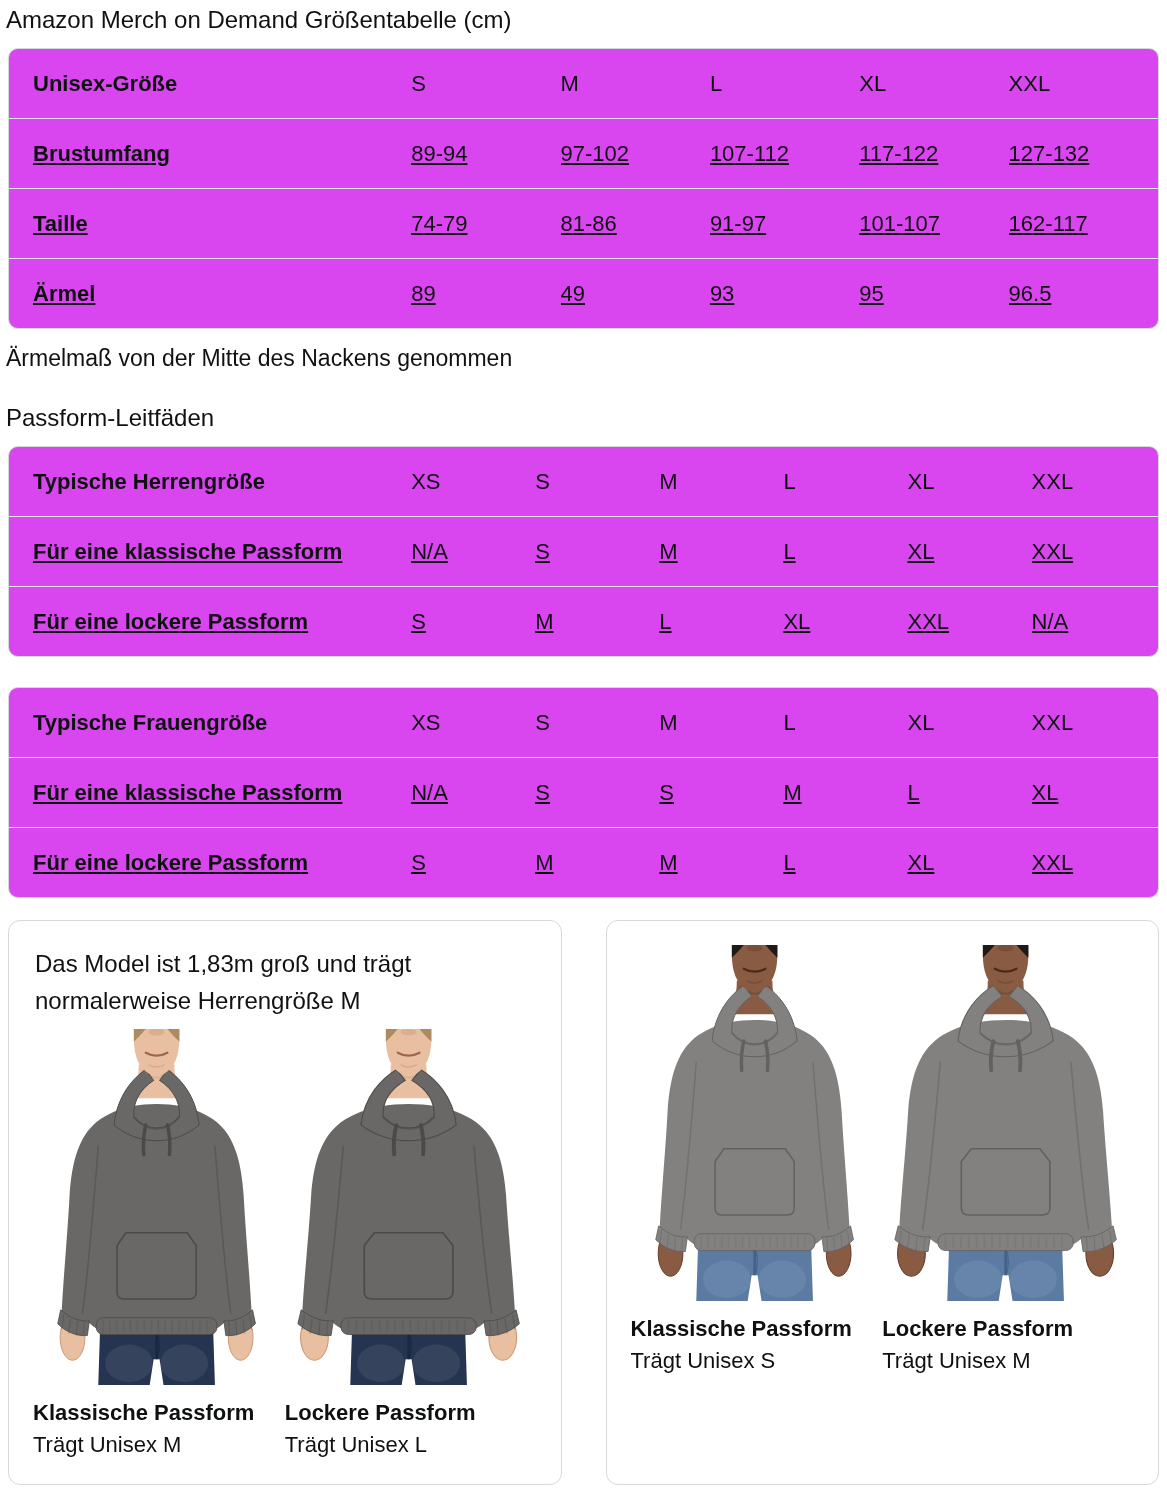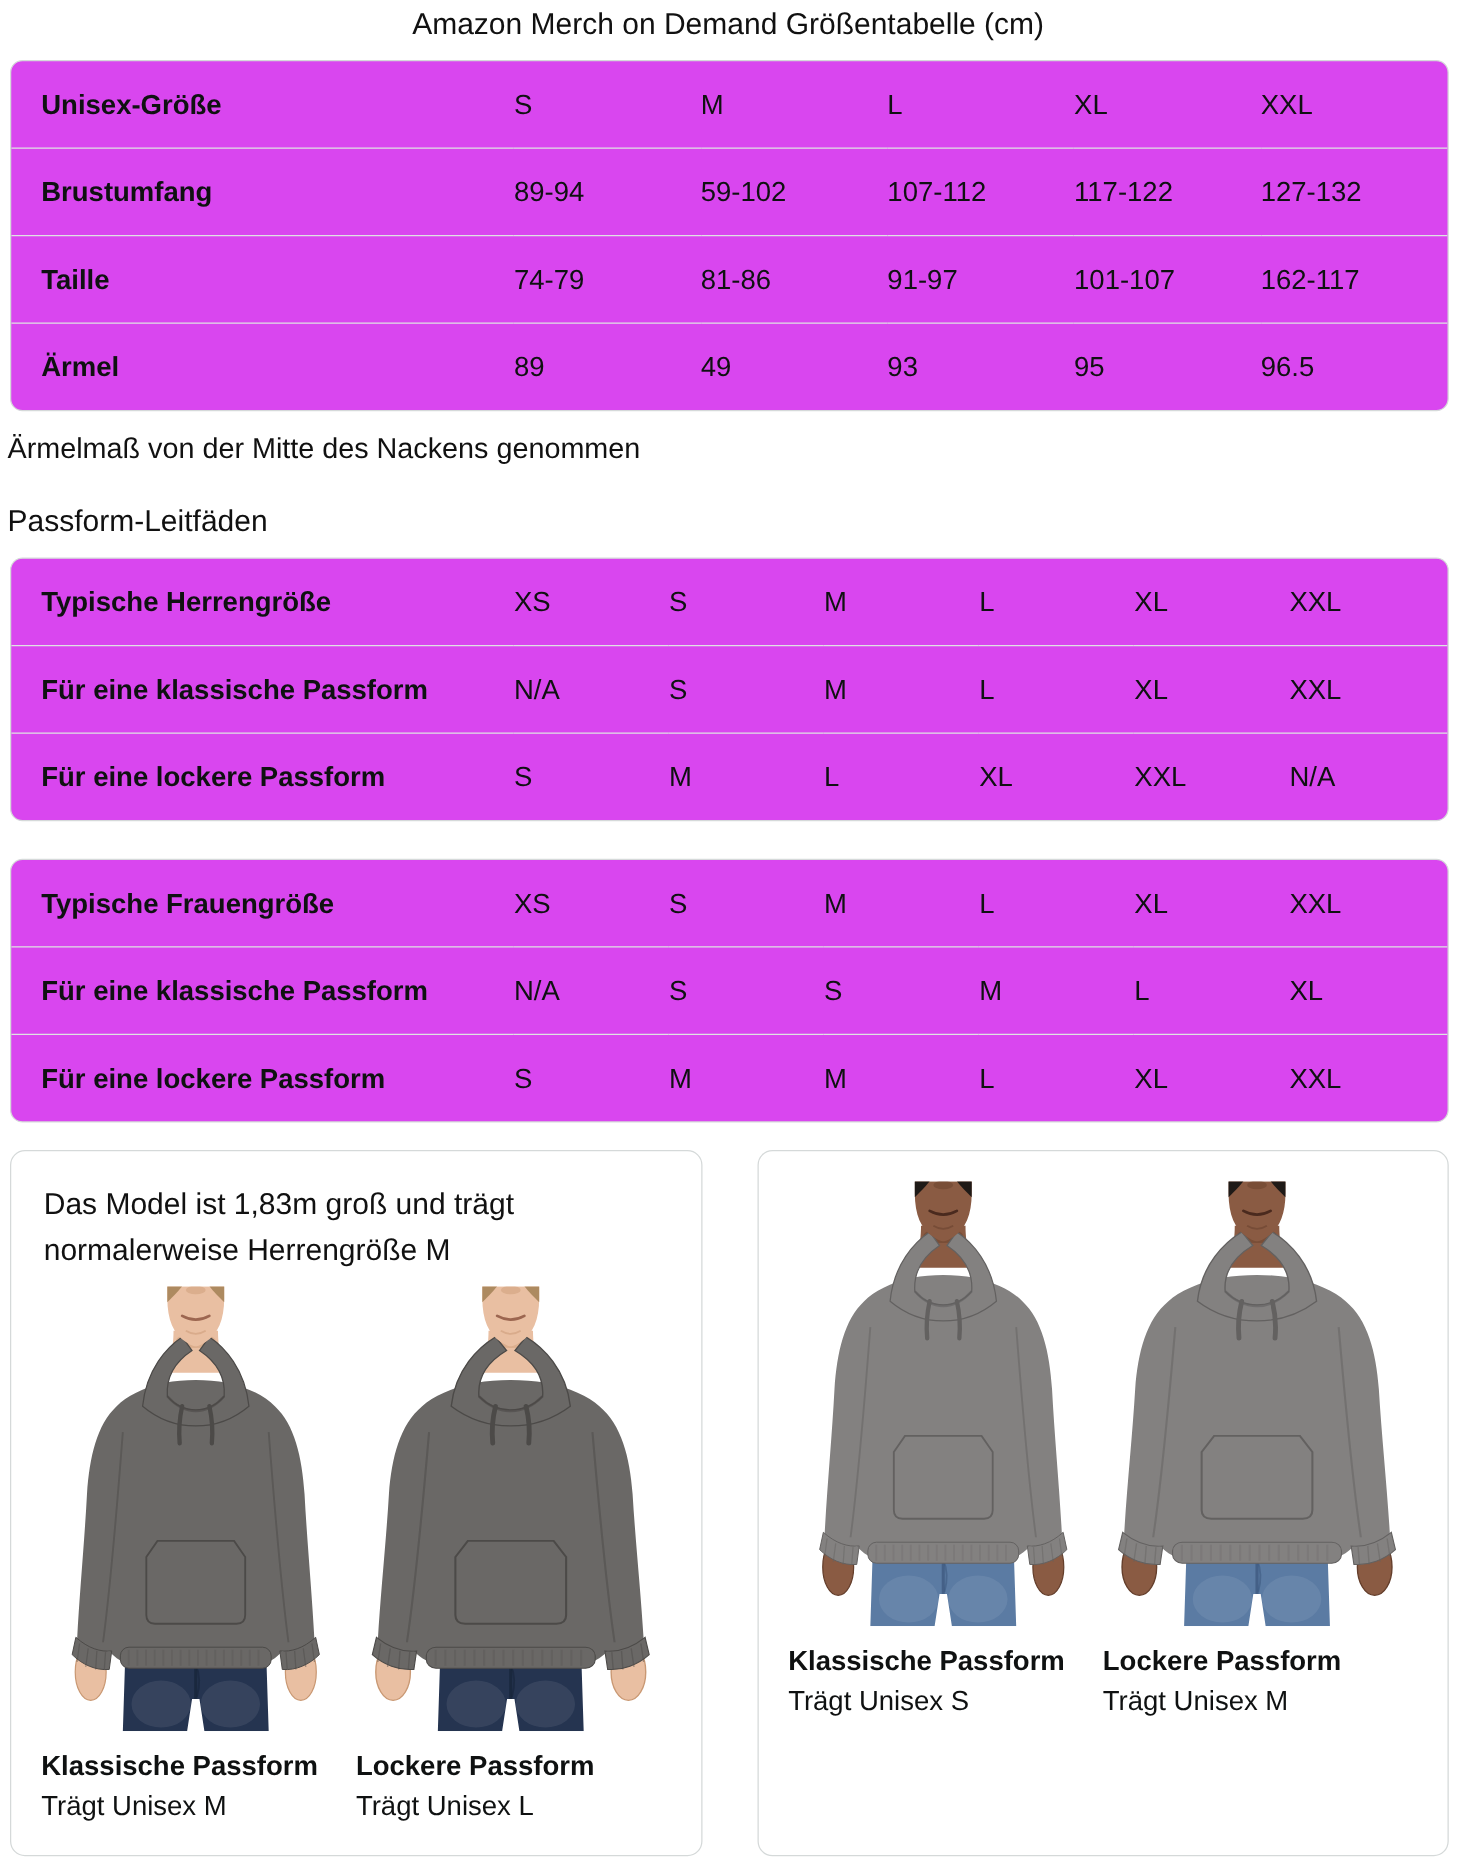--- a/index.html
+++ b/index.html
@@ -1,29 +1,29 @@
 <!DOCTYPE html>
 <html lang="de"><head>
 <meta charset="utf-8">
 <style>
   html,body{margin:0;padding:0;background:#fff;color:#0f1111;
     font-family:"Liberation Sans","DejaVu Sans",sans-serif;}
   .page{width:1167px;box-sizing:border-box;padding:4px 8px 6px;}
   h1,h2{font-size:24px;font-weight:400;margin:0;color:#111;}
-  h1{margin:2px 0 14px -2px;text-align:center;}
+  h1{margin:2px 0 14px -2px;}
   h2{margin:32px 0 14px -2px;}
   .note{font-size:23px;margin:16px 0 0 -2px;color:#111;}
 
   .tbl-wrap{border:1px solid #d5d9d9;border-radius:10px;overflow:hidden;background:#d946ef;}
   .tbl-wrap + .tbl-wrap{margin-top:30px;}
   table{width:100%;border-collapse:collapse;table-layout:fixed;font-size:22px;}
   td,th{height:69px;vertical-align:middle;text-align:left;padding:0;font-weight:400;
     white-space:nowrap;overflow:hidden;}
   th.rowlabel{font-weight:700;padding-left:24px;}
-  tr + tr td, tr + tr th{border-top:1px solid #e0e3e3;}
+  tr + tr td, tr + tr th{border-top:1px solid #e0e3e3;text-decoration:underline;}
 
   .cards{display:flex;gap:44px;margin-top:22px;}
   .card{flex:1;border:1px solid #d5d9d9;border-radius:12px;box-sizing:border-box;
     padding:24px 24px 26px;background:#fff;}
   .card-desc{font-size:24px;line-height:37px;margin:0 2px 10px;white-space:pre-line;color:#111;}
   .figures{display:flex;}
   .figure{flex:1;display:flex;flex-direction:column;align-items:flex-start;min-width:0;}
   .figure-img{height:356px;width:auto;display:block;}
   .fit-classic{--tw:1;}
   .fit-loose{--tw:1.12;}
@@ -114,21 +114,21 @@
         <th class="rowlabel">Unisex-Größe</th>
         <td>S</td>
         <td>M</td>
         <td>L</td>
         <td>XL</td>
         <td>XXL</td>
       </tr>
       <tr>
         <th class="rowlabel">Brustumfang</th>
         <td>89-94</td>
-        <td>59-102</td>
+        <td>97-102</td>
         <td>107-112</td>
         <td>117-122</td>
         <td>127-132</td>
       </tr>
       <tr>
         <th class="rowlabel">Taille</th>
         <td>74-79</td>
         <td>81-86</td>
         <td>91-97</td>
         <td>101-107</td>

